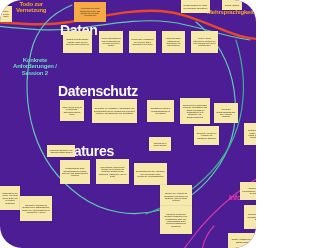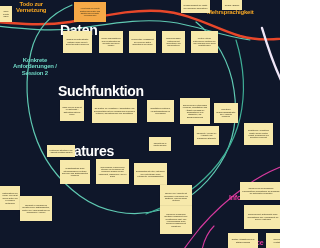--- a/index.html
+++ b/index.html
@@ -8,24 +8,25 @@
     background: #ffffff;
   }
   body {
     width: 296px;
     height: 248px;
     overflow: hidden;
     font-family: "Liberation Sans", sans-serif;
   }
   #board {
     position: relative;
-    width: 280px;
+    width: 256px;
     height: 248px;
-    background: #0f172a;
+    background: #4c1d95;
     overflow: hidden;
+    border-radius: 22px;
   }
   #svg-layer {
     position: absolute;
     left: 0;
     top: 0;
     width: 296px;
     height: 248px;
     pointer-events: none;
   }
   .region-label {
@@ -96,21 +97,21 @@
 
     <path d="M 262 28 C 268 48 274 66 282 82 C 290 98 296 110 300 120" fill="none" stroke="#efe6f7" stroke-width="2.4" stroke-linecap="round"></path>
 
     <path d="M 300 160 C 280 166 262 174 246 186 C 228 199 212 214 200 228 C 192 238 186 246 182 252" fill="none" stroke="#d63a9e" stroke-width="1.2" stroke-linecap="round"></path>
 
     <path d="M 214 226 C 208 232 204 240 202 250" fill="none" stroke="#d63a9e" stroke-width="1.1" stroke-linecap="round"></path>
   </svg>
 
   <div id="headings-layer">
       <div class="region-label lbl-heading" style="left: 60px; top: 23px; color: rgb(255, 255, 255);">Daten</div>
-      <div class="region-label lbl-heading" style="left: 58px; top: 84px; color: rgb(255, 255, 255);">Suchfunktion</div>
+      <div class="region-label lbl-heading" style="left: 58px; top: 84px; color: rgb(255, 255, 255);">Datenschutz</div>
       <div class="region-label lbl-heading" style="left: 58px; top: 144px; color: rgb(255, 255, 255);">Features</div>
     </div>
   <div id="labels-layer">
       <div class="region-label lbl-orange" style="left: 16px; top: 1px; color: rgb(245, 166, 35); text-align: center;">Todo zur
 Vernetzung</div>
       <div class="region-label lbl-orange" style="left: 207px; top: 9px; color: rgb(245, 166, 35); text-align: center;">Mehrsprachigkeit</div>
       <div class="region-label lbl-teal" style="left: 13px; top: 57px; color: rgb(111, 214, 196); text-align: center;">Konkrete
 Anforderungen /
 Session 2</div>
       <div class="region-label lbl-magenta" style="left: 229px; top: 194px; color: rgb(239, 59, 162); text-align: left;">Information</div>

